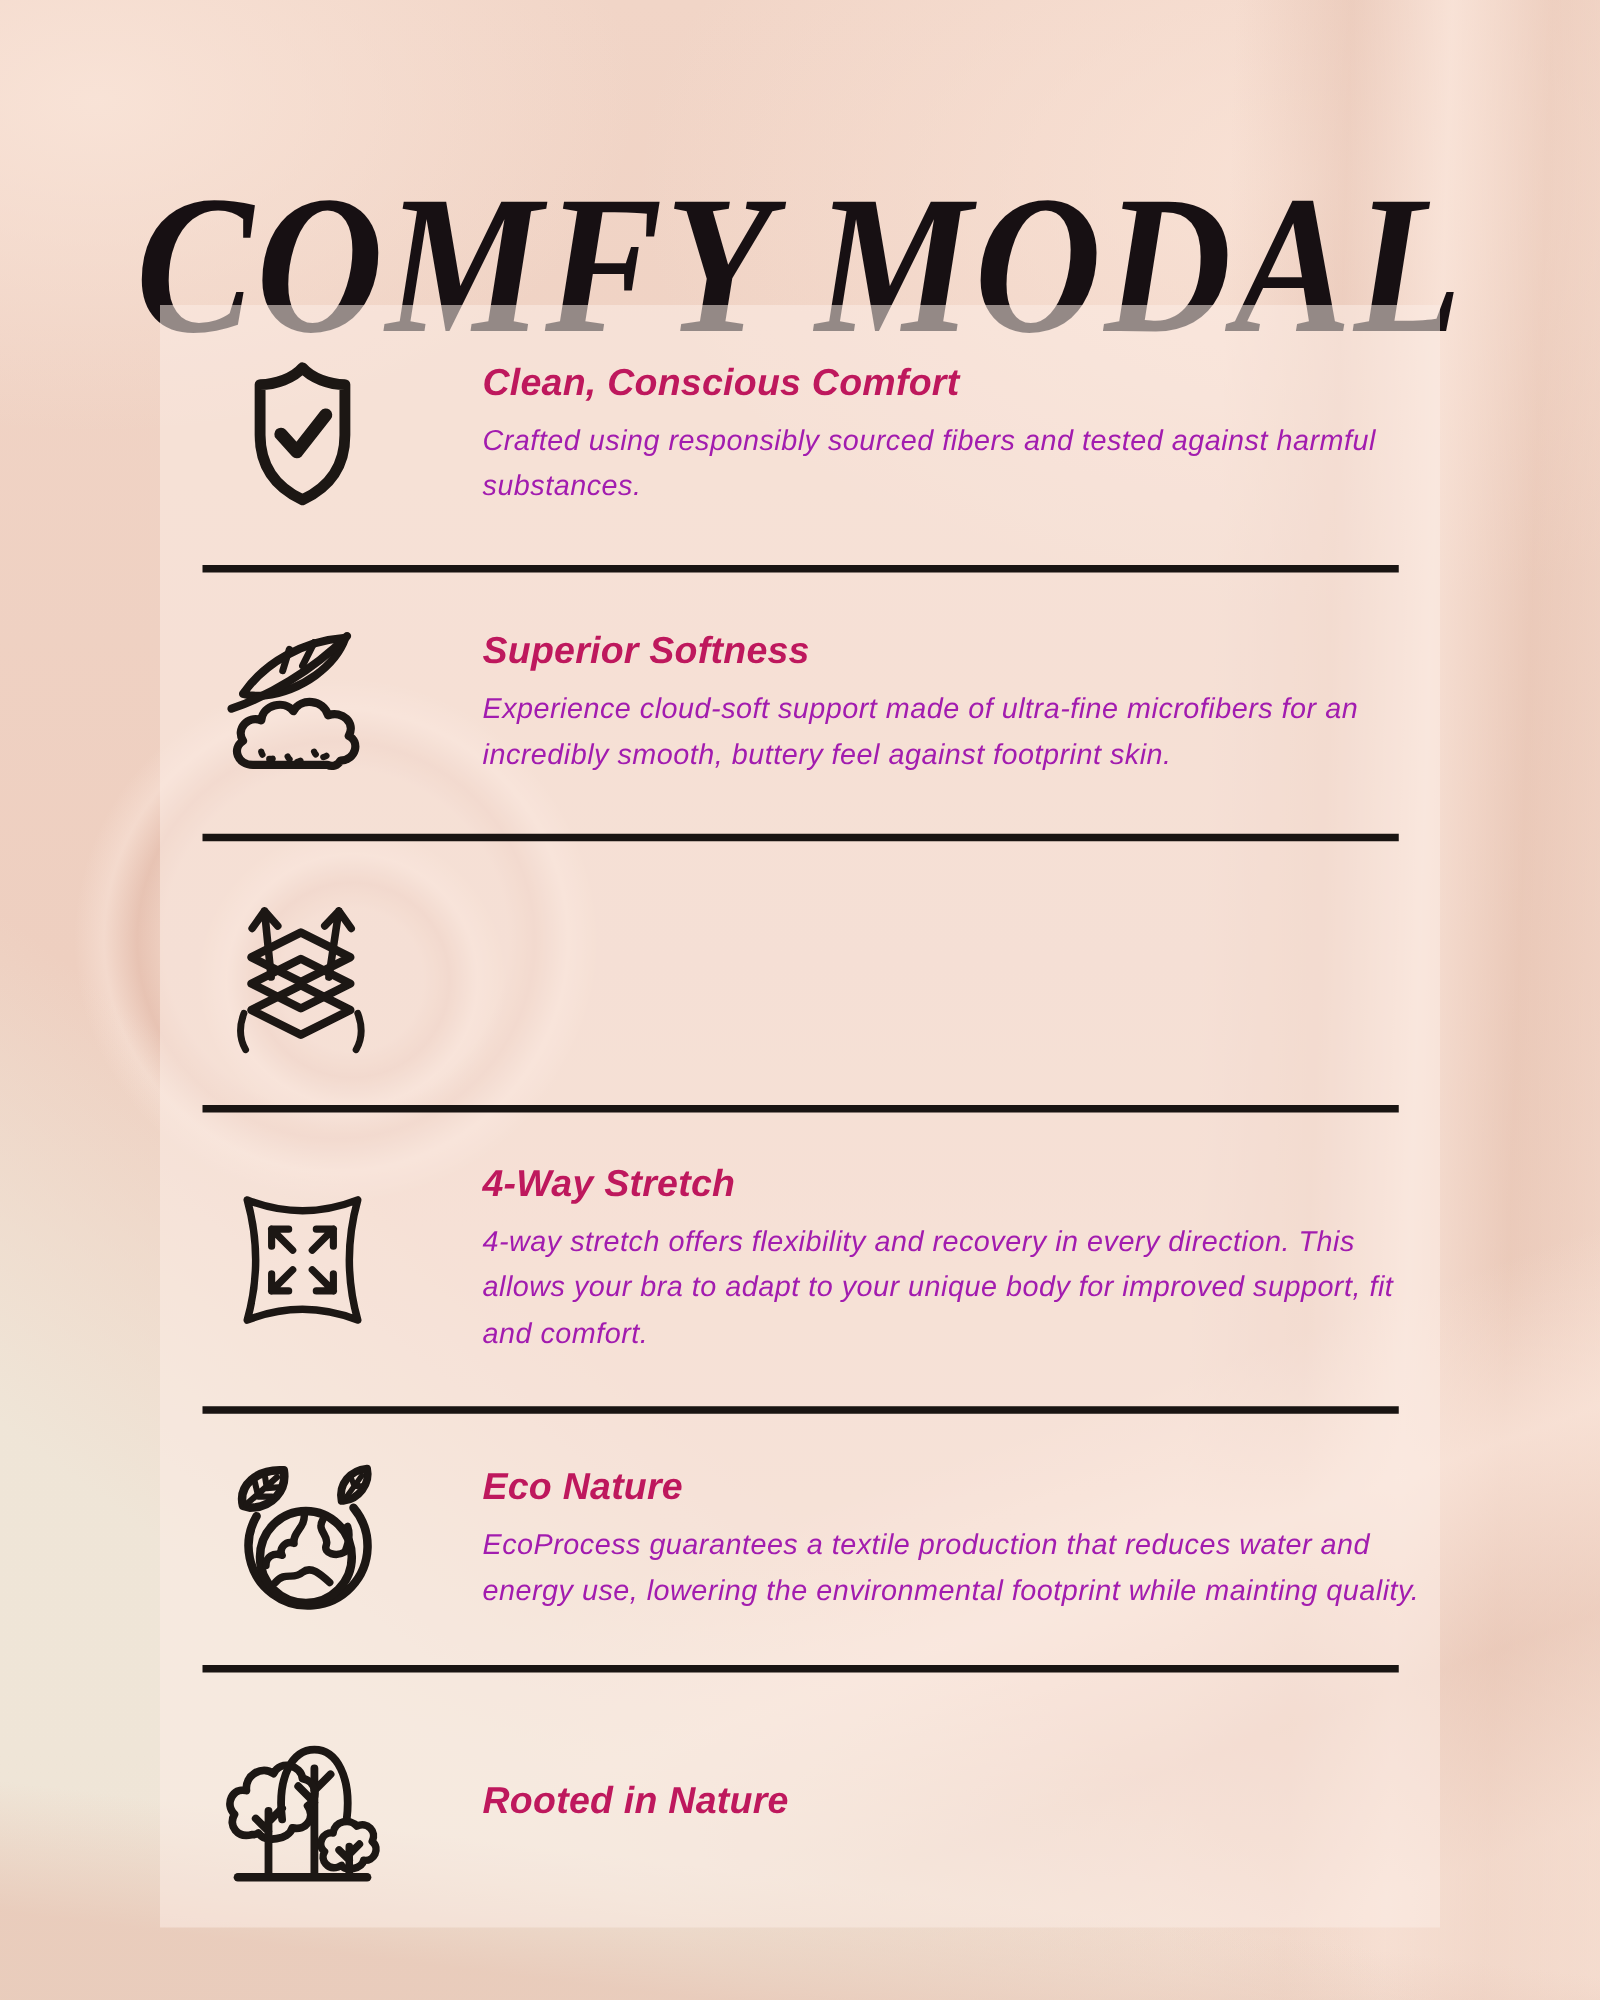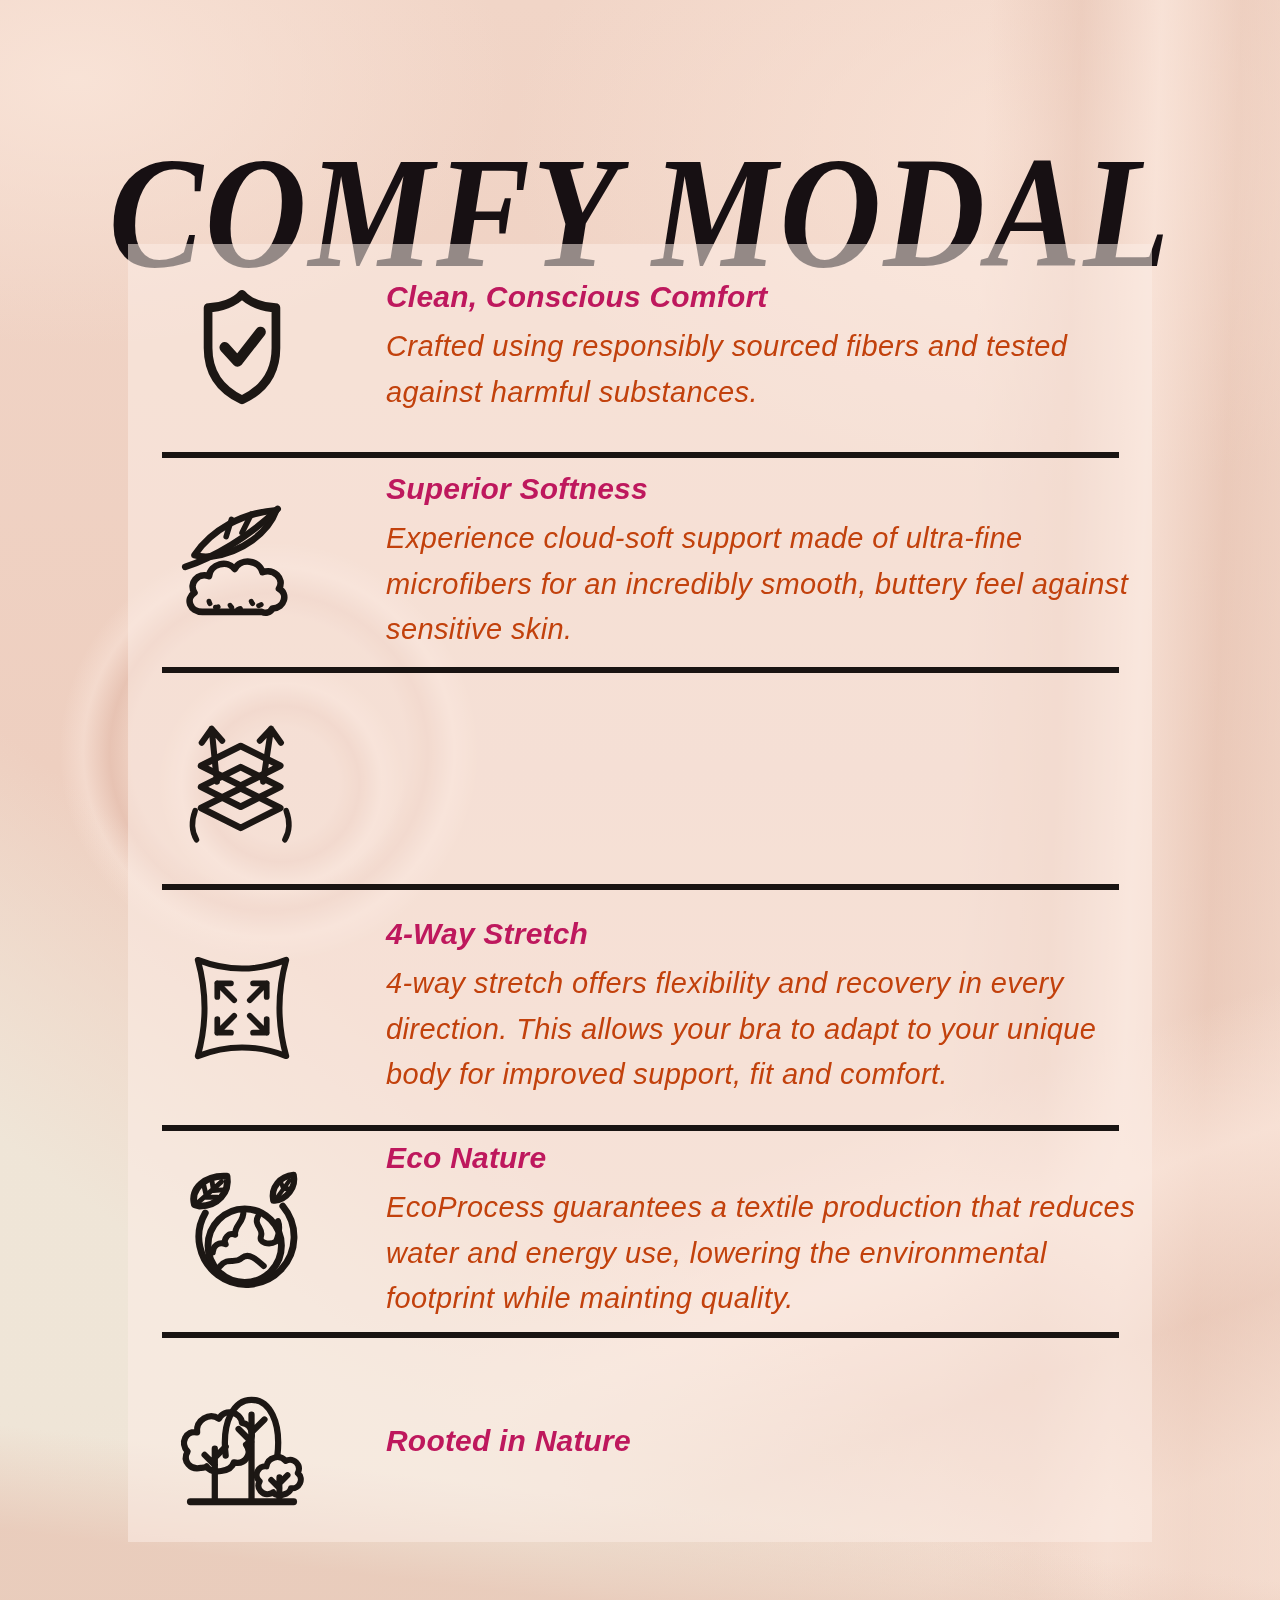--- a/index.html
+++ b/index.html
@@ -51,23 +51,23 @@
   }
   .iconbox svg{display:block;}
   .txt{margin-left:74px;width:762px;}
   .txt h2{
     margin:0 0 10px 0;
     font-size:30px;font-weight:700;letter-spacing:0.2px;
     color:#be185d;
   }
   .txt p{
     margin:0;
-    font-size:29px;font-weight:400;letter-spacing:0.4px;
+    font-size:23px;font-weight:400;letter-spacing:0.4px;
     line-height:1.58;
-    color:#c2410c;
+    color:#a21caf;
   }
   .stroke{fill:none;stroke:#1c1714;stroke-linecap:round;stroke-linejoin:round;}
 </style>
 </head>
 <body>
 
 <div class="poster">
   <div class="bg"></div>
 
   <h1 class="title">COMFY MODAL</h1>
@@ -93,21 +93,21 @@
         <svg width="132" height="132" viewBox="0 0 100 100">
           <path class="stroke" stroke-width="5" d="M14 44 C27 25 50 12 76 10 C70 27 50 42 27 45 C22 45.5 17 45 14 44 Z"></path>
           <path class="stroke" stroke-width="5" d="M7 53 C28 46 56 30 77 9"></path>
           <path class="stroke" stroke-width="4.2" d="M42 17 L38 30 M57 13 L50 27"></path>
           <path class="stroke" stroke-width="5" d="M20 87 C10.5 87 7 77 14 72.5 C9.5 65.5 16.5 57 25 60 C26 50.5 39 47.5 44.5 54.5 C49 46 63 47.5 65.5 57 C74 54 82.5 61.5 78 69.5 C85 73 82.5 84 73 84.5 C71.5 87.5 68 88.5 65 87 Z"></path>
           <path class="stroke" stroke-width="3.8" stroke-dasharray="2 5" d="M25 79 a5.5 5.5 0 0 0 10 2 M41 82 a5.5 5.5 0 0 0 10 0 M57 79 a5 5 0 0 0 9 1"></path>
         </svg>
       </div>
       <div class="txt">
         <h2>Superior Softness</h2>
-        <p>Experience cloud-soft support made of ultra-fine microfibers for an incredibly smooth, buttery feel against sensitive skin.</p>
+        <p>Experience cloud-soft support made of ultra-fine microfibers for an incredibly smooth, buttery feel against footprint skin.</p>
       </div>
     </section>
     <div class="divider"></div>
 
     <section class="row r3">
       <div class="iconbox">
         <svg width="132" height="132" viewBox="0 0 100 100">
           <path class="stroke" stroke-width="4.6" d="M31 52 L27 12 M27 12 L19.5 22.5 M27 12 L35 21"></path>
           <path class="stroke" stroke-width="4.6" d="M66 52 L72 12 M72 12 L63.5 21 M72 12 L79.5 22.5"></path>
           <path class="stroke" stroke-width="5" d="M49 25 L79 40 L49 55 L19 40 Z"></path>

